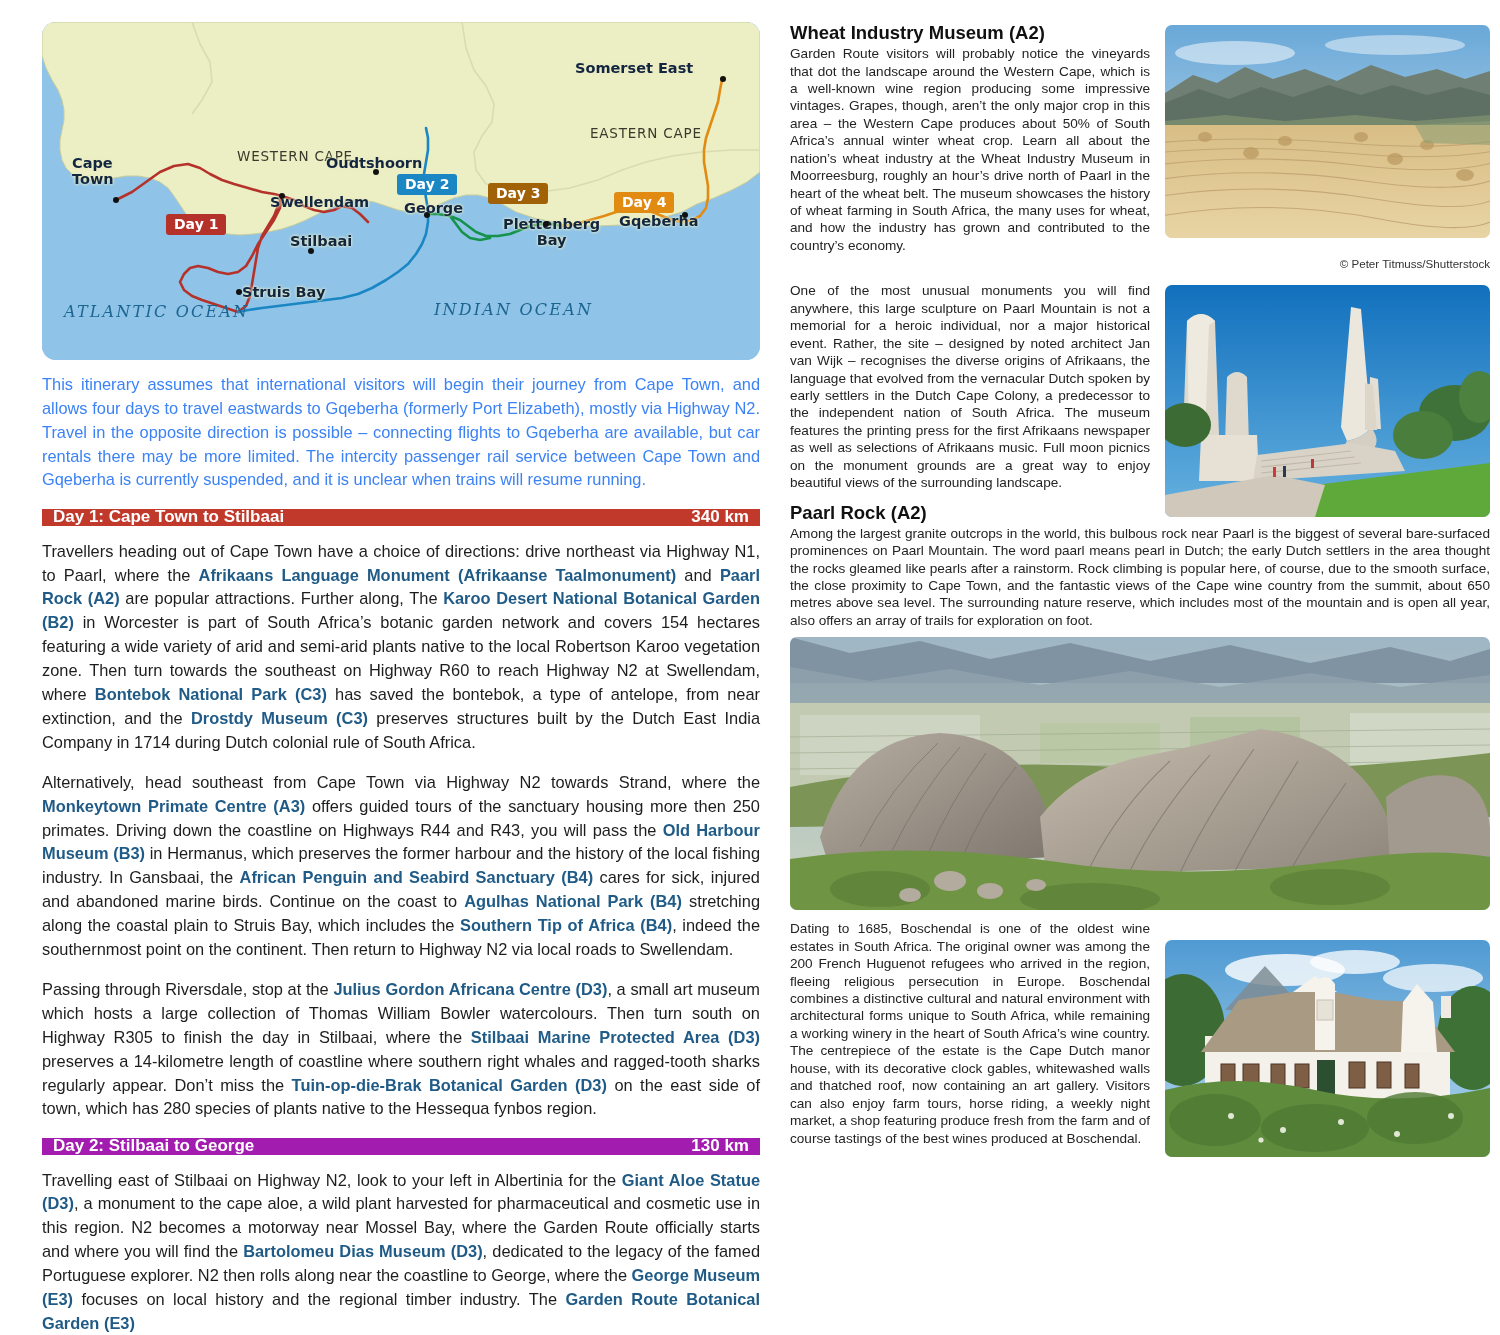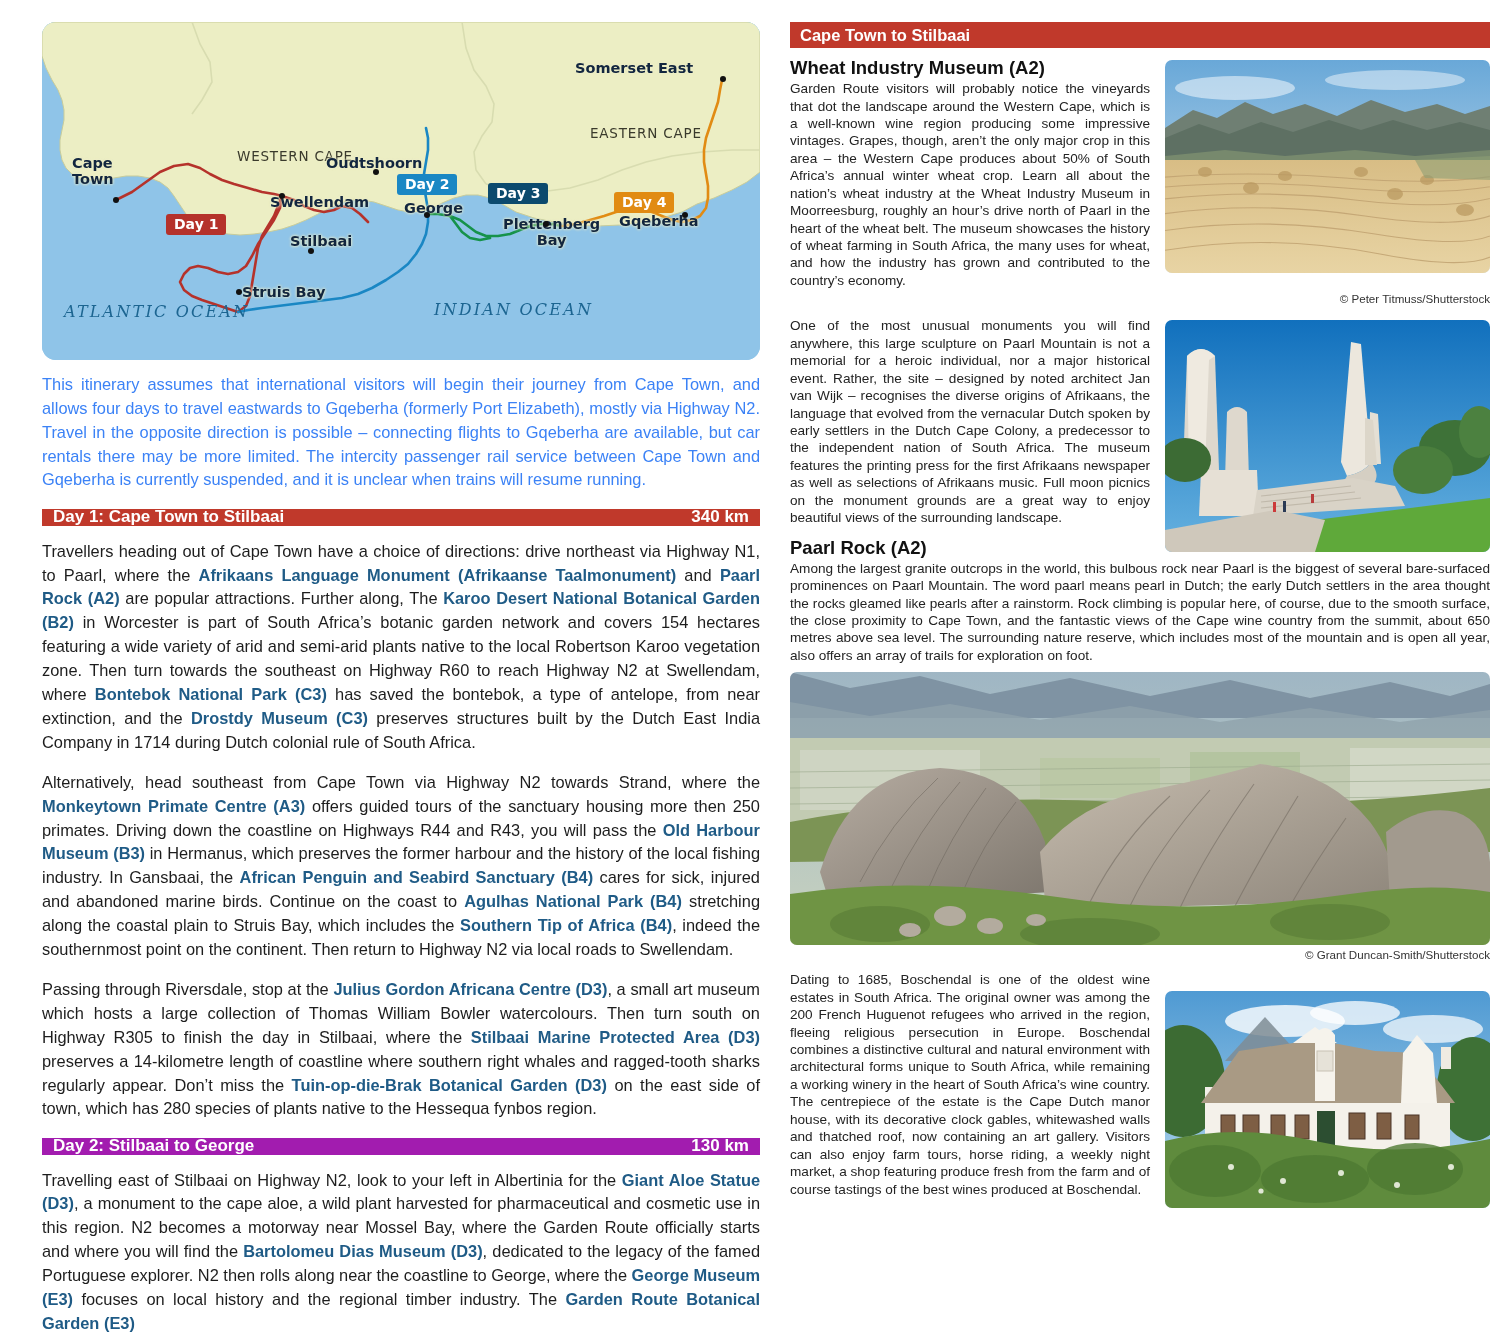--- a/index.html
+++ b/index.html
@@ -232,21 +232,21 @@
       <span class="city-dot" style="left:266px;top:226px;"></span>
       <span class="city-dot" style="left:194px;top:267px;"></span>
       <span class="city-dot" style="left:331px;top:147px;"></span>
       <span class="city-dot" style="left:382px;top:190px;"></span>
       <span class="city-dot" style="left:501px;top:199px;"></span>
       <span class="city-dot" style="left:640px;top:190px;"></span>
       <span class="city-dot" style="left:678px;top:54px;"></span>
 
       <span class="day-chip" style="left:124px;top:192px;background:#b5322b;">Day 1</span>
       <span class="day-chip" style="left:355px;top:152px;background:#1a87c4;">Day 2</span>
-      <span class="day-chip" style="left:446px;top:161px;background:#0c4a6e;text-align:right;">Day 3</span>
+      <span class="day-chip" style="left:446px;top:161px;background:#a16207;text-align:right;">Day 3</span>
       <span class="day-chip" style="left:572px;top:170px;background:#e18b13;">Day 4</span>
     </div>
 
     <p class="intro">This itinerary assumes that international visitors will begin their journey from Cape Town, and allows four days to travel eastwards to Gqeberha (formerly Port Elizabeth), mostly via Highway N2. Travel in the opposite direction is possible – connecting flights to Gqeberha are available, but car rentals there may be more limited. The intercity passenger rail service between Cape Town and Gqeberha is currently suspended, and it is unclear when trains will resume running.</p>
 
     <div class="day-bar red">
       <span>Day 1: Cape Town to Stilbaai</span>
       <span>340 km</span>
     </div>
     <p class="body-par"><span>Travellers heading out of Cape Town have a choice of directions: drive northeast via Highway N1, to Paarl, where the </span><span class="poi">Afrikaans Language Monument (Afrikaanse Taalmonument)</span><span> and </span><span class="poi">Paarl Rock (A2)</span><span> are popular attractions. Further along, The </span><span class="poi">Karoo Desert National Botanical Garden (B2)</span><span> in Worcester is part of South Africa’s botanic garden network and covers 154 hectares featuring a wide variety of arid and semi-arid plants native to the local Robertson Karoo vegetation zone. Then turn towards the southeast on Highway R60 to reach Highway N2 at Swellendam, where </span><span class="poi">Bontebok National Park (C3)</span><span> has saved the bontebok, a type of antelope, from near extinction, and the </span><span class="poi">Drostdy Museum (C3)</span><span> preserves structures built by the Dutch East India Company in 1714 during Dutch colonial rule of South Africa.</span></p>
@@ -254,21 +254,20 @@
     <p class="body-par"><span>Passing through Riversdale, stop at the </span><span class="poi">Julius Gordon Africana Centre (D3)</span><span>, a small art museum which hosts a large collection of Thomas William Bowler watercolours. Then turn south on Highway R305 to finish the day in Stilbaai, where the </span><span class="poi">Stilbaai Marine Protected Area (D3)</span><span> preserves a 14-kilometre length of coastline where southern right whales and ragged-tooth sharks regularly appear. Don’t miss the </span><span class="poi">Tuin-op-die-Brak Botanical Garden (D3)</span><span> on the east side of town, which has 280 species of plants native to the Hessequa fynbos region.</span></p>
 
     <div class="day-bar blue">
       <span>Day 2: Stilbaai to George</span>
       <span>130 km</span>
     </div>
     <p class="body-par"><span>Travelling east of Stilbaai on Highway N2, look to your left in Albertinia for the </span><span class="poi">Giant Aloe Statue (D3)</span><span>, a monument to the cape aloe, a wild plant harvested for pharmaceutical and cosmetic use in this region. N2 becomes a motorway near Mossel Bay, where the Garden Route officially starts and where you will find the </span><span class="poi">Bartolomeu Dias Museum (D3)</span><span>, dedicated to the legacy of the famed Portuguese explorer. N2 then rolls along near the coastline to George, where the </span><span class="poi">George Museum (E3)</span><span> focuses on local history and the regional timber industry. The </span><span class="poi">Garden Route Botanical Garden (E3)</span></p>
   </div>
 
   <div class="right-col">
-    <div class="section-bar">Cape Town to Stilbaai</div>
 
     <div class="entry">
       <div class="photo" style="position:absolute; right:0; top:3px; width:325px; height:213px;">
         <svg viewBox="0 0 325 213" preserveAspectRatio="none">
           <defs>
             <linearGradient id="wsky" x1="0" y1="0" x2="0" y2="1">
               <stop offset="0%" stop-color="#69a8d8"></stop>
                 <stop offset="100%" stop-color="#cfe2ee"></stop>
             </linearGradient>
             <linearGradient id="wfld" x1="0" y1="0" x2="0" y2="1">
@@ -419,21 +418,20 @@
             <ellipse cx="540" cy="250" rx="60" ry="18"></ellipse>
           </g>
           <g fill="#b3ab9e">
             <ellipse cx="160" cy="244" rx="16" ry="10"></ellipse>
               <ellipse cx="200" cy="254" rx="13" ry="8"></ellipse>
             <ellipse cx="120" cy="258" rx="11" ry="7"></ellipse>
               <ellipse cx="246" cy="248" rx="10" ry="6"></ellipse>
           </g>
         </svg>
       </div>
-      <div class="credit">© Grant Duncan-Smith/Shutterstock</div>
     </div>
 
     <div class="entry" style="margin-top:10px;">
       <div class="photo" style="position:absolute; right:0; top:20px; width:325px; height:217px;">
         <svg viewBox="0 0 325 217" preserveAspectRatio="none">
           <defs>
             <linearGradient id="bsky" x1="0" y1="0" x2="0" y2="1">
               <stop offset="0%" stop-color="#4f9ad3"></stop>
                 <stop offset="100%" stop-color="#b6d8ec"></stop>
             </linearGradient>

